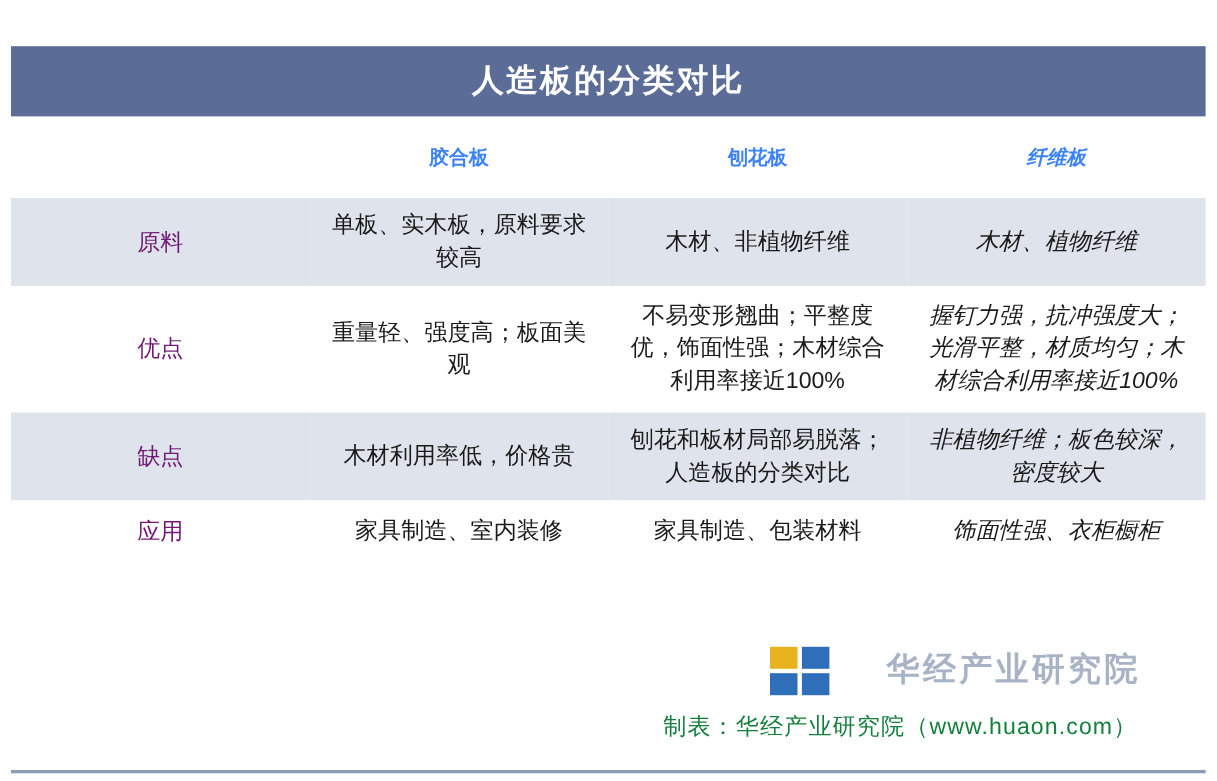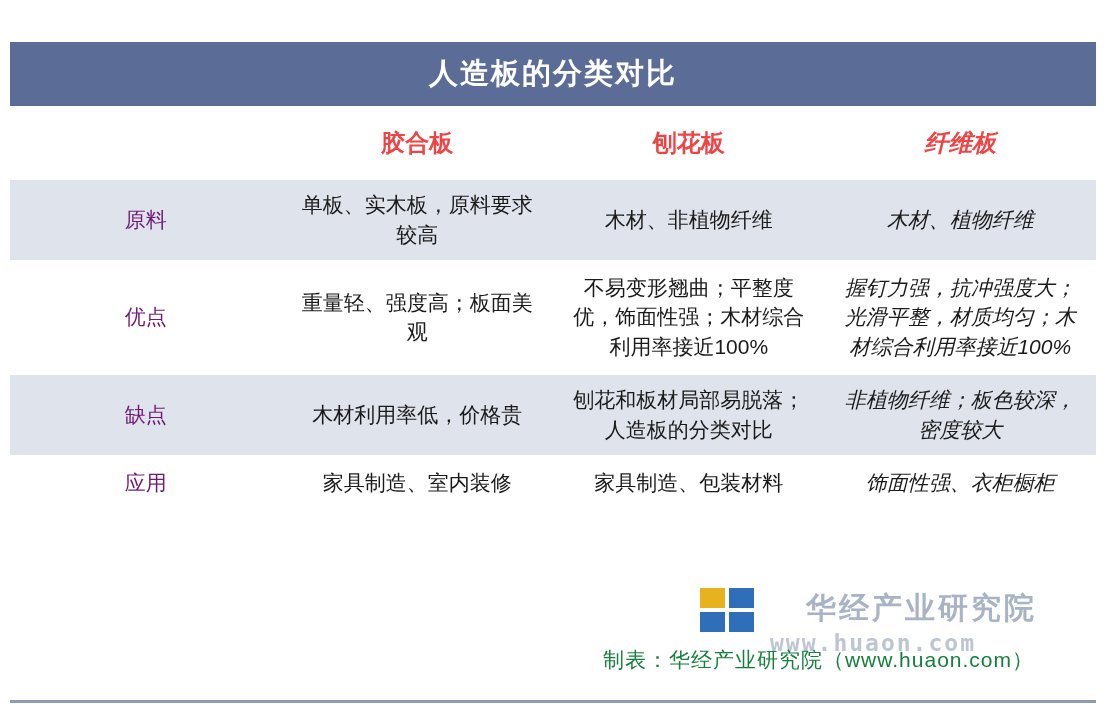--- a/index.html
+++ b/index.html
@@ -46,23 +46,23 @@
     text-align: center;
     font-size: 29px;
     font-weight: bold;
     letter-spacing: 2px;
     height: 64px;
     padding: 0;
   }
   .head-row td {
     background: #ffffff;
     text-align: center;
-    font-size: 24px;
-    font-weight: bold;
-    color: #ef4444;
+    font-size: 18px;
+    font-weight: bold;
+    color: #3b82f6;
     height: 58px;
     padding: 4px 6px;
     border: none;
   }
   td.rowlabel {
     text-align: center;
     font-size: 21px;
     color: #701a75;
     width: 134px;
     padding: 8px 4px;
@@ -226,20 +226,19 @@
   </div>
 
   <div class="watermark">
     <div class="wm-logo">
       <div class="wm-sq s1"></div>
       <div class="wm-sq s2"></div>
       <div class="wm-sq s3"></div>
       <div class="wm-sq s4"></div>
     </div>
     <div class="wm-name">华经产业研究院</div>
-    <div class="wm-url">www.huaon.com</div>
   </div>
 
   <div class="footer">制表：华经产业研究院（www.huaon.com）</div>
 
   <div class="bottom-rule"></div>
 
 </div>
 
 </body></html>

